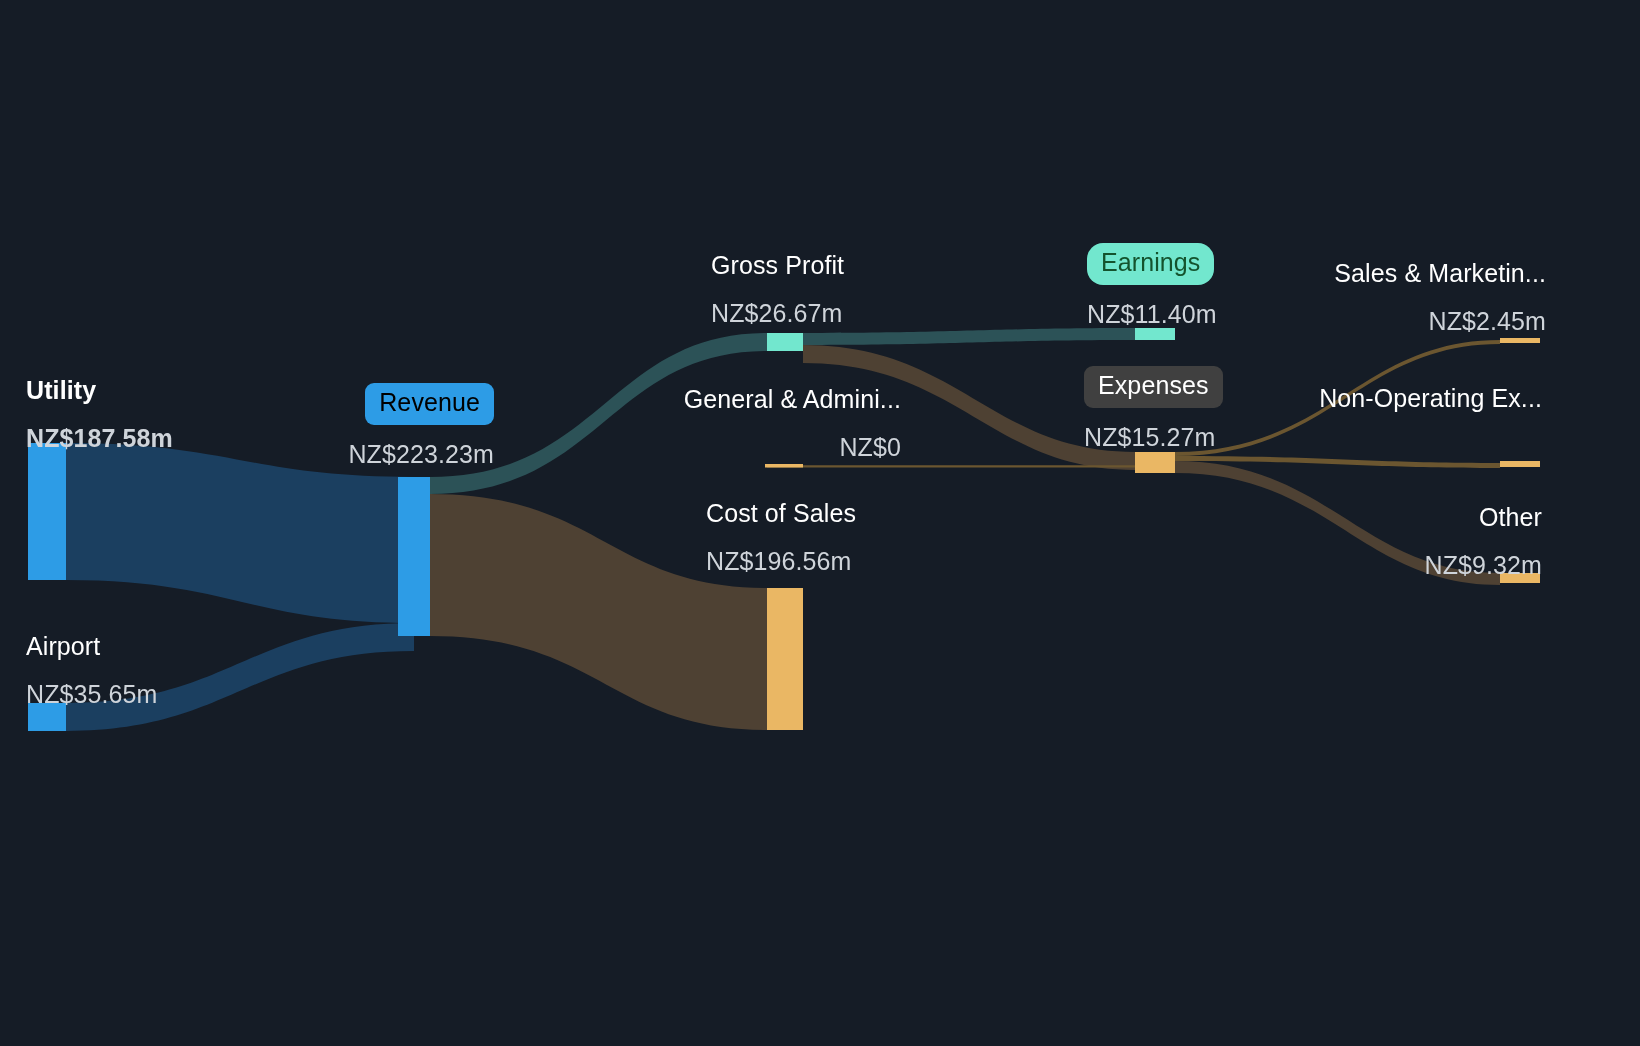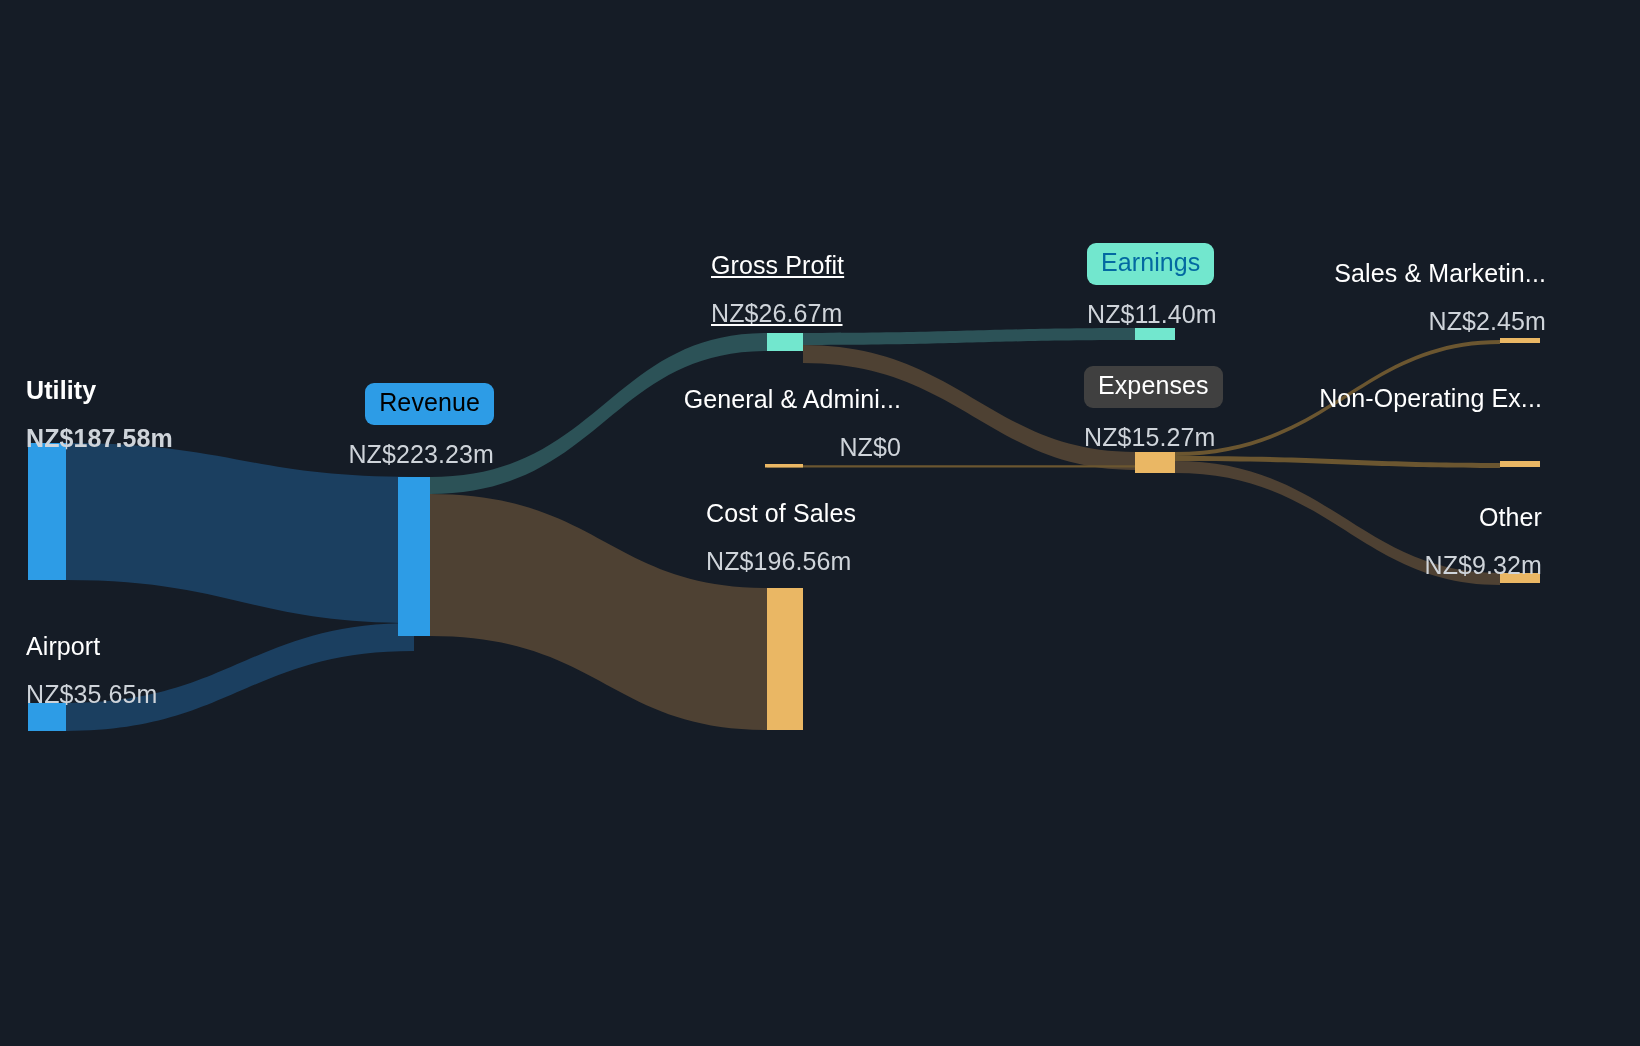--- a/index.html
+++ b/index.html
@@ -53,21 +53,22 @@
     font-size: 25px;
     line-height: 1.18;
     letter-spacing: 0.1px;
   }
   .badge-revenue {
     background: #2d9ce6;
     color: #000000;
   }
   .badge-earnings {
     background: #72e7ce;
-    color: #0369a1;
+    color: #14532d;
+    border-radius: 16px;
   }
   .badge-expenses {
     background: #404040;
     color: #ffffff;
   }
   .badge-wrap {
     display: block;
   }
 </style>
 </head>
@@ -120,21 +121,21 @@
     <span class="node-value">NZ$35.65m</span>
   </div>
 
   <div class="node-label align-right" style="right:1146px; top:383px;">
     <span class="badge-wrap">
       <span class="badge badge-revenue">Revenue</span>
     </span>
     <span class="node-value">NZ$223.23m</span>
   </div>
 
-  <div class="node-label" style="left:711px; top:248px;text-decoration:underline;">
+  <div class="node-label" style="left:711px; top:248px;">
     <span>Gross Profit</span>
     <span class="node-value">NZ$26.67m</span>
   </div>
 
   <div class="node-label align-right" style="right:739px; top:382px;">
     <span>General &amp; Admini...</span>
     <span class="node-value">NZ$0</span>
   </div>
 
   <div class="node-label" style="left:706px; top:496px;">

